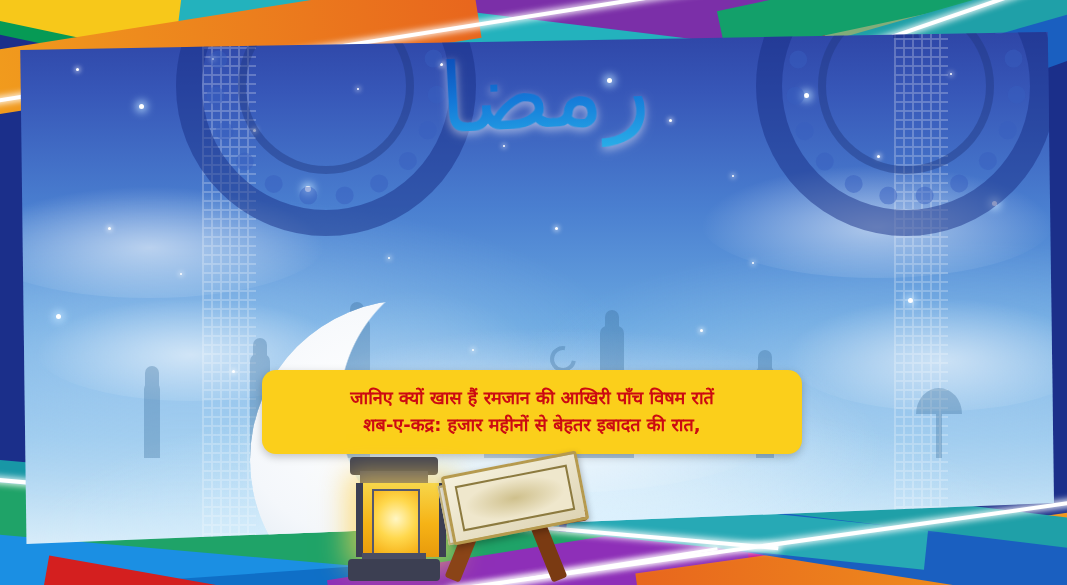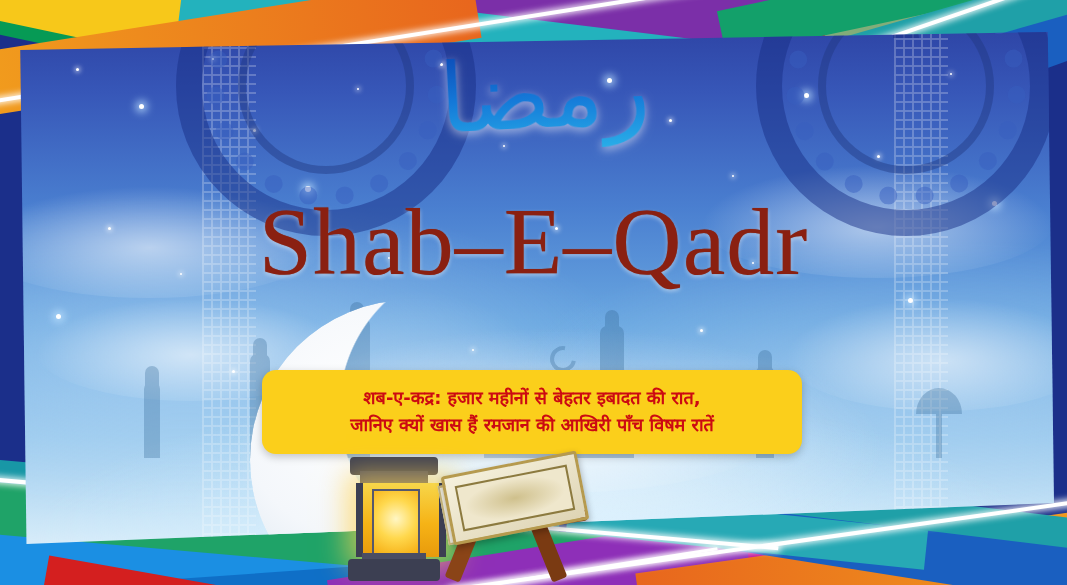--- a/index.html
+++ b/index.html
@@ -367,25 +367,24 @@
       <div class="palm"></div>
       <div class="palm-leaf"></div>
     </div>
 
     <div class="moon-glow"></div>
     <div class="moon"></div>
   </div>
 
   <div class="calligraphy">رمضان</div>
 
-  <div class="title">Shab–E–Qadr</div>
 
   <div class="banner">
+    <div class="banner-line">जानिए क्यों खास हैं रमजान की आखिरी पाँच विषम रातें</div>
     <div class="banner-line">शब-ए-कद्र: हजार महीनों से बेहतर इबादत की रात,</div>
-    <div class="banner-line">जानिए क्यों खास हैं रमजान की आखिरी पाँच विषम रातें</div>
   </div>
 
   <div class="artwork">
     <div class="lantern">
       <div class="lan-top"></div>
       <div class="lan-top2"></div>
       <div class="lan-body"></div>
       <div class="lan-pane"></div>
       <div class="lan-base2"></div>
       <div class="lan-base"></div>

